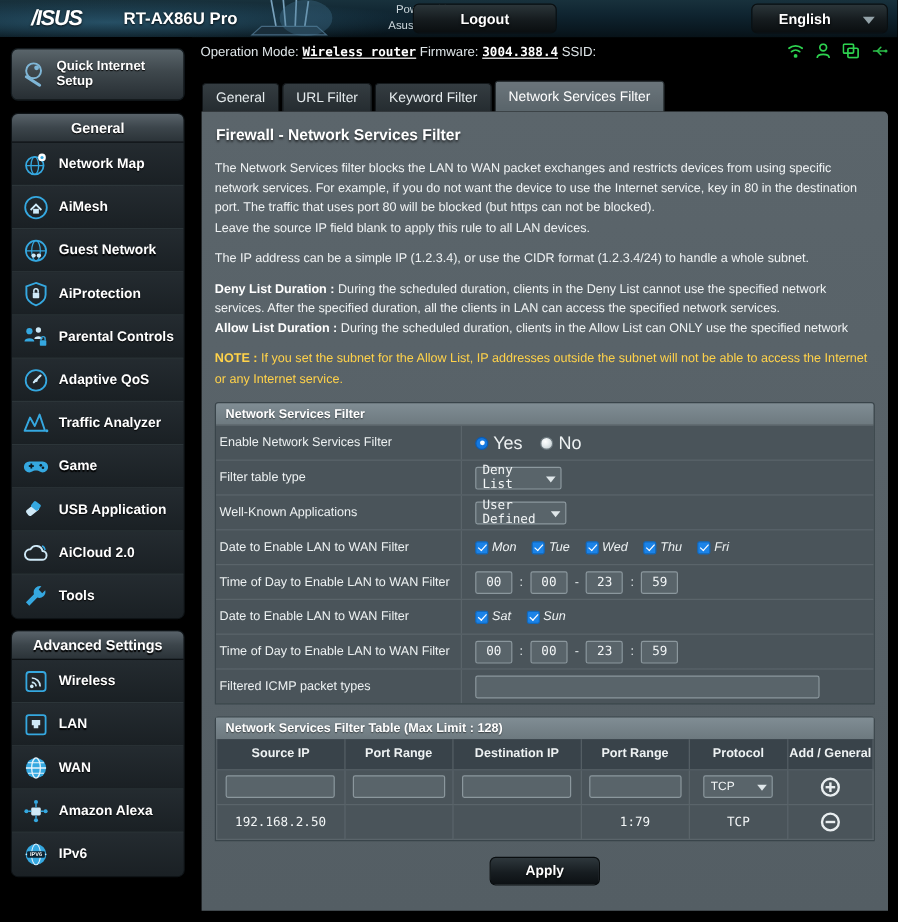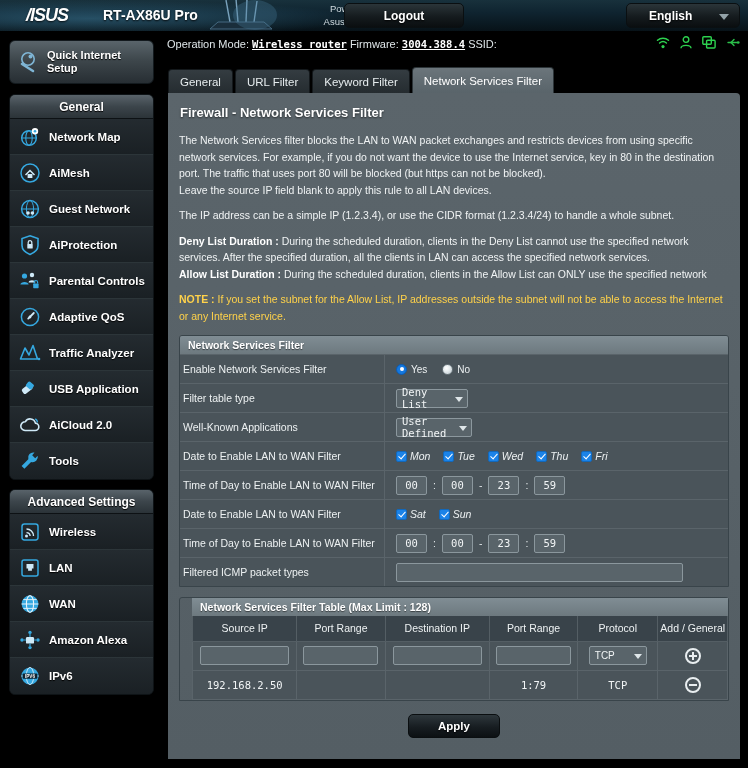--- a/index.html
+++ b/index.html
@@ -187,21 +187,21 @@
   .radio {
     width: 11px; height: 11px; border-radius: 50%;
     background: radial-gradient(circle at 38% 34%, #fff 0%, #e8eef0 38%, #b9c4c9 100%);
     border: 1px solid #6b777d; position: relative;
   }
   .radio.on { background: #1478e0; border-color: #0d5bb0; }
   .radio.on:after {
     content: ""; position: absolute; left: 2.5px; top: 2.5px;
     width: 4px; height: 4px; border-radius: 50%; background: #fff;
   }
-  .radio-lbl { font-size: 10px; color: #edf1f2; }
+  .radio-lbl { font-size: 15px; color: #edf1f2; }
 
   .sel {
     height: 19px; padding: 0 17px 0 5px;
     background: #59646a; border: 1px solid #8c989e; border-radius: 2px;
     color: #f2f5f6; font-family: "DejaVu Sans Mono", monospace; font-size: 10.5px;
     display: inline-flex; align-items: center; position: relative; cursor: pointer;
   }
   .sel .caret {
     position: absolute; right: 4px; top: 7px;
     width: 0; height: 0; border-left: 4px solid transparent;
@@ -226,24 +226,24 @@
     color: #f2f5f6; font-family: "DejaVu Sans Mono", monospace; font-size: 10.5px;
     text-align: center; line-height: 17px;
   }
   .sepc { color: #e3e9eb; font-size: 10.5px; margin: 0 2px; }
   .icmp-input {
     width: 287px; height: 19px; background: #59646a;
     border: 1px solid #8b979d; border-radius: 2px;
   }
 
   
-  .sec2 { margin-top: 10px; border: 1px solid #39444a; border-radius: 3px 3px 0 0; padding-left: 12px; }
+  .sec2 { margin-top: 10px; border: 1px solid #39444a; border-radius: 3px 3px 0 0; }
   .ftable { width: 100%; border-collapse: collapse; table-layout: fixed; }
   .ftable th {
-    height: 25px; font-size: 10.5px; font-weight: normal; color: #eef2f3;
+    height: 25px; font-size: 10.5px; font-weight: bold; color: #eef2f3;
     background: #39434a; border: 1px solid #545e64; border-top: none;
     text-align: center;
   }
   .ftable td {
     height: 29px; font-size: 10.5px; color: #f2f5f6; text-align: center;
     background: #4a545a; border: 1px solid #5a646a;
     font-family: "DejaVu Sans Mono", monospace;
   }
   .ftable .tin {
     width: 86%; height: 19px; margin: 0 auto; background: #59646a;
@@ -434,20 +434,32 @@
     <div class="menu-item">
       <span class="ic">
         <svg width="22" height="22" viewBox="0 0 22 22">
           <path d="M1.5 17 L6 6 L10 13 L14 3.5 L18.5 17 z" fill="none" stroke="#35a8e0" stroke-width="1.6" stroke-linejoin="round"></path>
           <circle cx="20" cy="17" r="1.3" fill="#35a8e0"></circle>
         </svg>
       </span>
       <span class="mlabel">Traffic Analyzer</span>
     </div>
 
+    <div class="menu-item">
+      <span class="ic">
+        <svg width="22" height="22" viewBox="0 0 22 22">
+          <path d="M5.5 6.5 h11 a4.6 4.6 0 0 1 0 9.2 c-2 0-2.6-1.6-5.5-1.6 s-3.5 1.6-5.5 1.6 a4.6 4.6 0 0 1 0-9.2 z" fill="#35a8e0"></path>
+          <rect x="5" y="9.6" width="4.2" height="1.5" fill="#0f1a20"></rect>
+          <rect x="6.35" y="8.25" width="1.5" height="4.2" fill="#0f1a20"></rect>
+          <circle cx="15" cy="9.8" r="1.1" fill="#0f1a20"></circle>
+          <circle cx="16.8" cy="11.8" r="1.1" fill="#0f1a20"></circle>
+        </svg>
+      </span>
+      <span class="mlabel">Game</span>
+    </div>
 
 
     <div class="menu-item">
       <span class="ic">
         <svg width="22" height="22" viewBox="0 0 22 22">
           <rect x="2" y="12" width="11" height="6" rx="2" transform="rotate(-38 2 12)" fill="#cfe9f7"></rect>
           <rect x="10" y="3" width="7" height="6" rx="1.4" transform="rotate(38 10 3)" fill="#35a8e0"></rect>
         </svg>
       </span>
       <span class="mlabel">USB Application</span>

